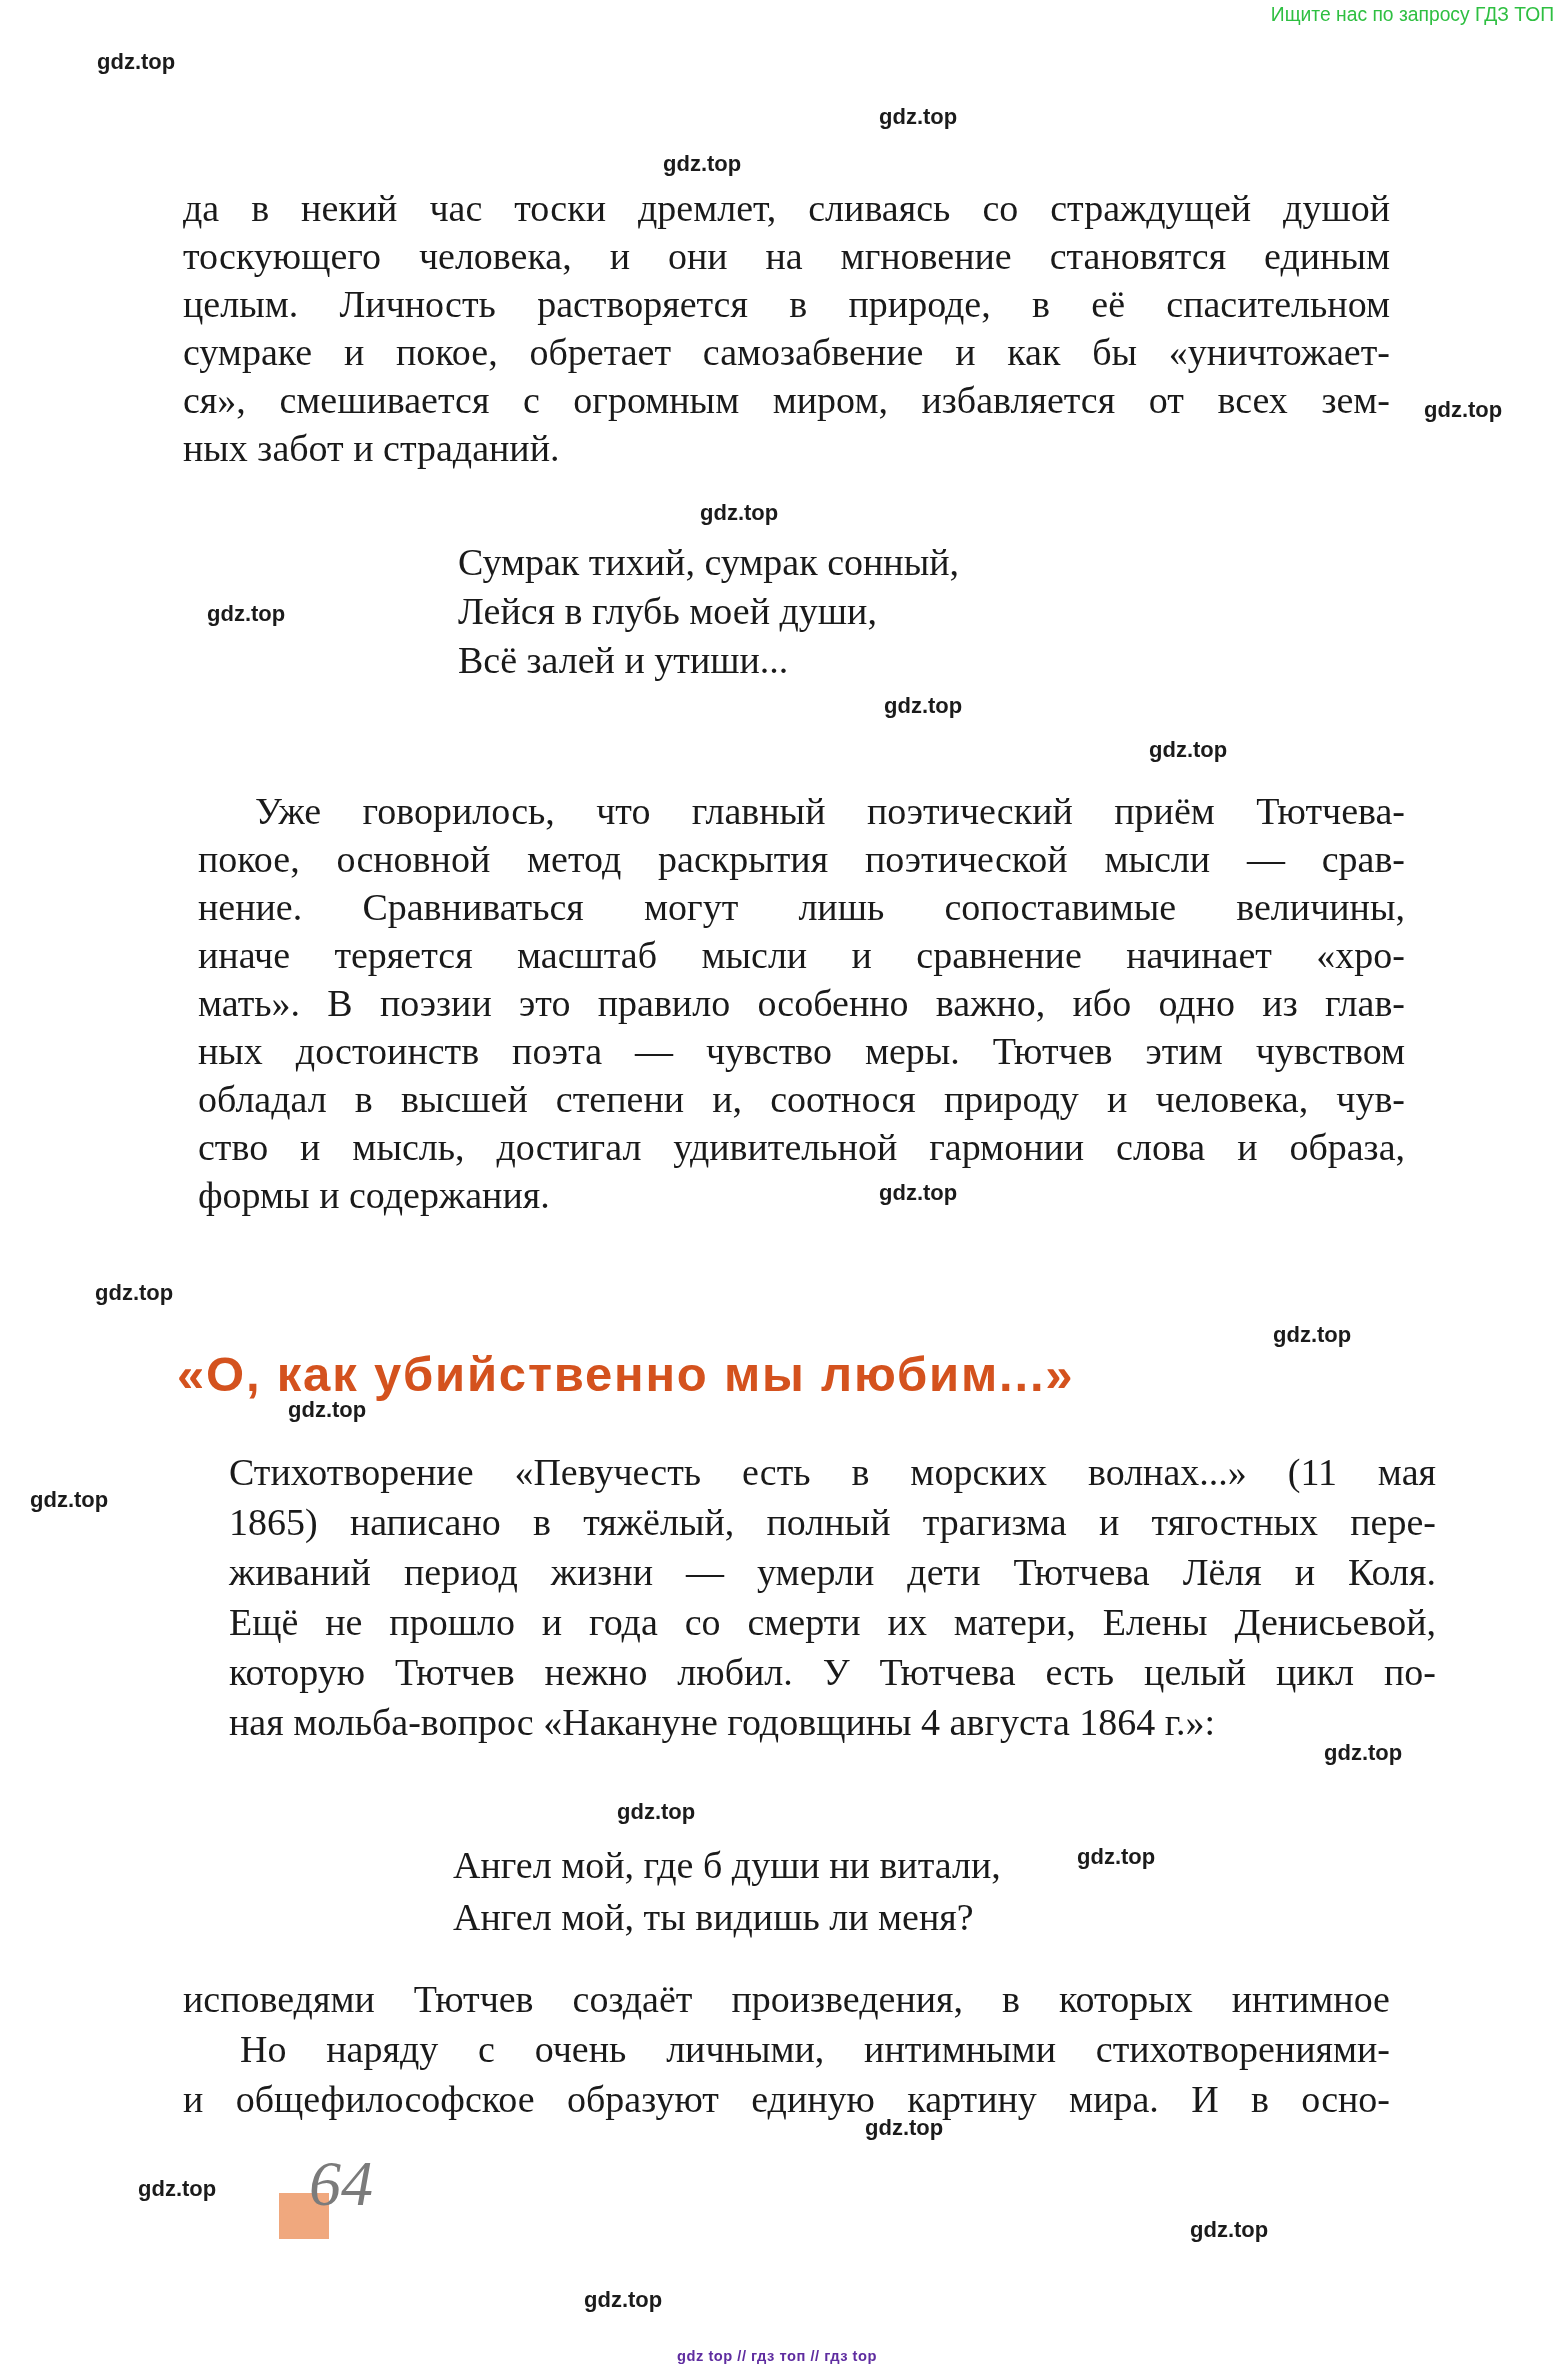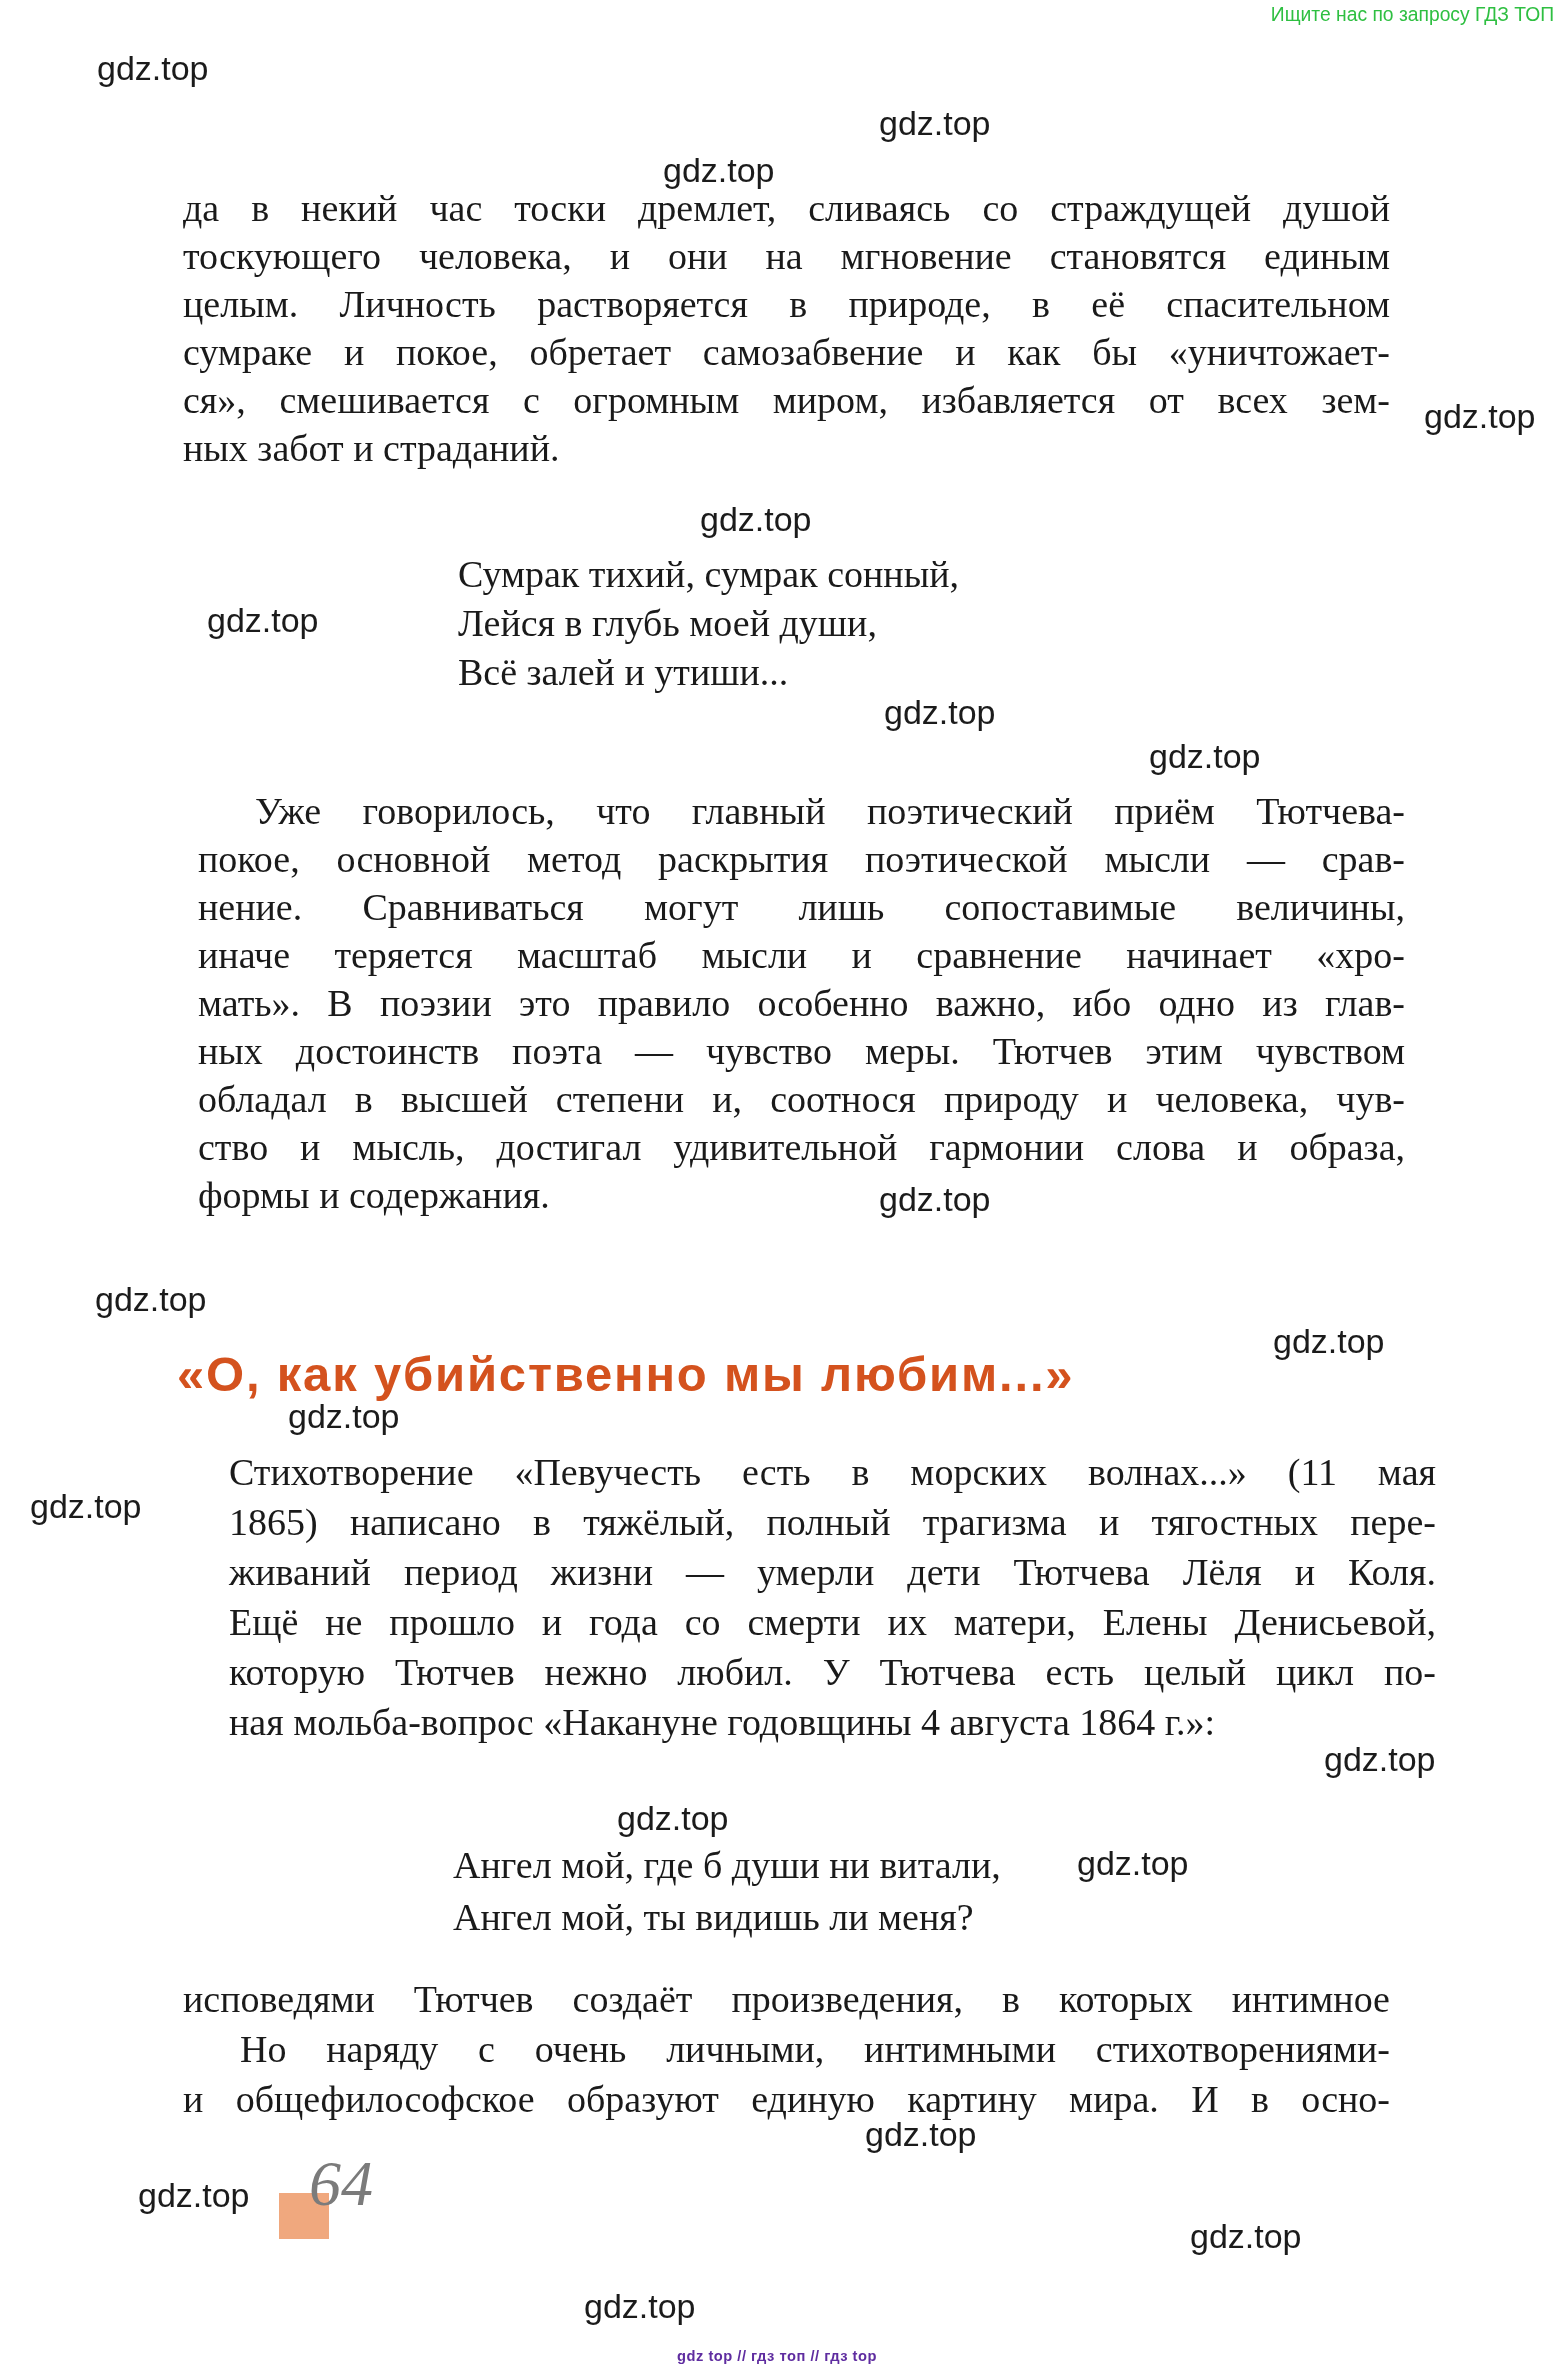--- a/index.html
+++ b/index.html
@@ -5,21 +5,21 @@
   html,body { margin:0; padding:0; }
   body {
     width:1554px; height:2377px; position:relative; overflow:hidden;
     background:#ffffff; color:var(--text,#1a1a1a);
     font-family:"Liberation Serif", serif;
   }
   
   .wm {
     position:absolute; z-index:6; white-space:nowrap;
     font-family:"Liberation Sans", sans-serif;
-    font-size:34px; line-height:1; color:var(--watermark,#1b1b1b);
+    font-size:22px; line-height:1; color:var(--watermark,#1b1b1b);font-weight:bold;
   }
   
   .banner-top {
     position:absolute; top:3.7px; left:0; width:100%; text-align:right;
     font-family:"Liberation Sans", sans-serif; font-size:19.3px; font-weight:500;
     color:var(--banner-green,#2ebf41); z-index:5;
   }
   
   .banner-bottom {
     position:absolute; top:2348px; left:0; width:100%; text-align:center;
@@ -33,21 +33,21 @@
   }
   .para .tline { white-space:normal; }
   .para .tline.just { text-align:justify; text-align-last:justify; }
   .para .tline.ind  { text-indent:57px; }
   #para1 { top:184px; }
   #para2 { top:787px;margin-left:15px; }
   #para3 { top:1447px; line-height:50px;margin-left:46px; }
   #para4 { top:1974px; line-height:50px; }
   
   .poem { position:absolute; left:458px; font-size:38px; z-index:2; }
-  #poem1 { top:538px;  line-height:49px;margin-top:12px; }
+  #poem1 { top:538px;  line-height:49px; }
   #poem2 { top:1839px; line-height:52px; left:453px; }
   
   .heading {
     position:absolute; left:177px; top:1346px; z-index:2;
     font-family:"Liberation Sans", sans-serif; font-weight:700;
     font-size:49px; letter-spacing:1.8px; white-space:nowrap;
     color:var(--heading,#d4521e);
   }
   
   .pagenum-square {

